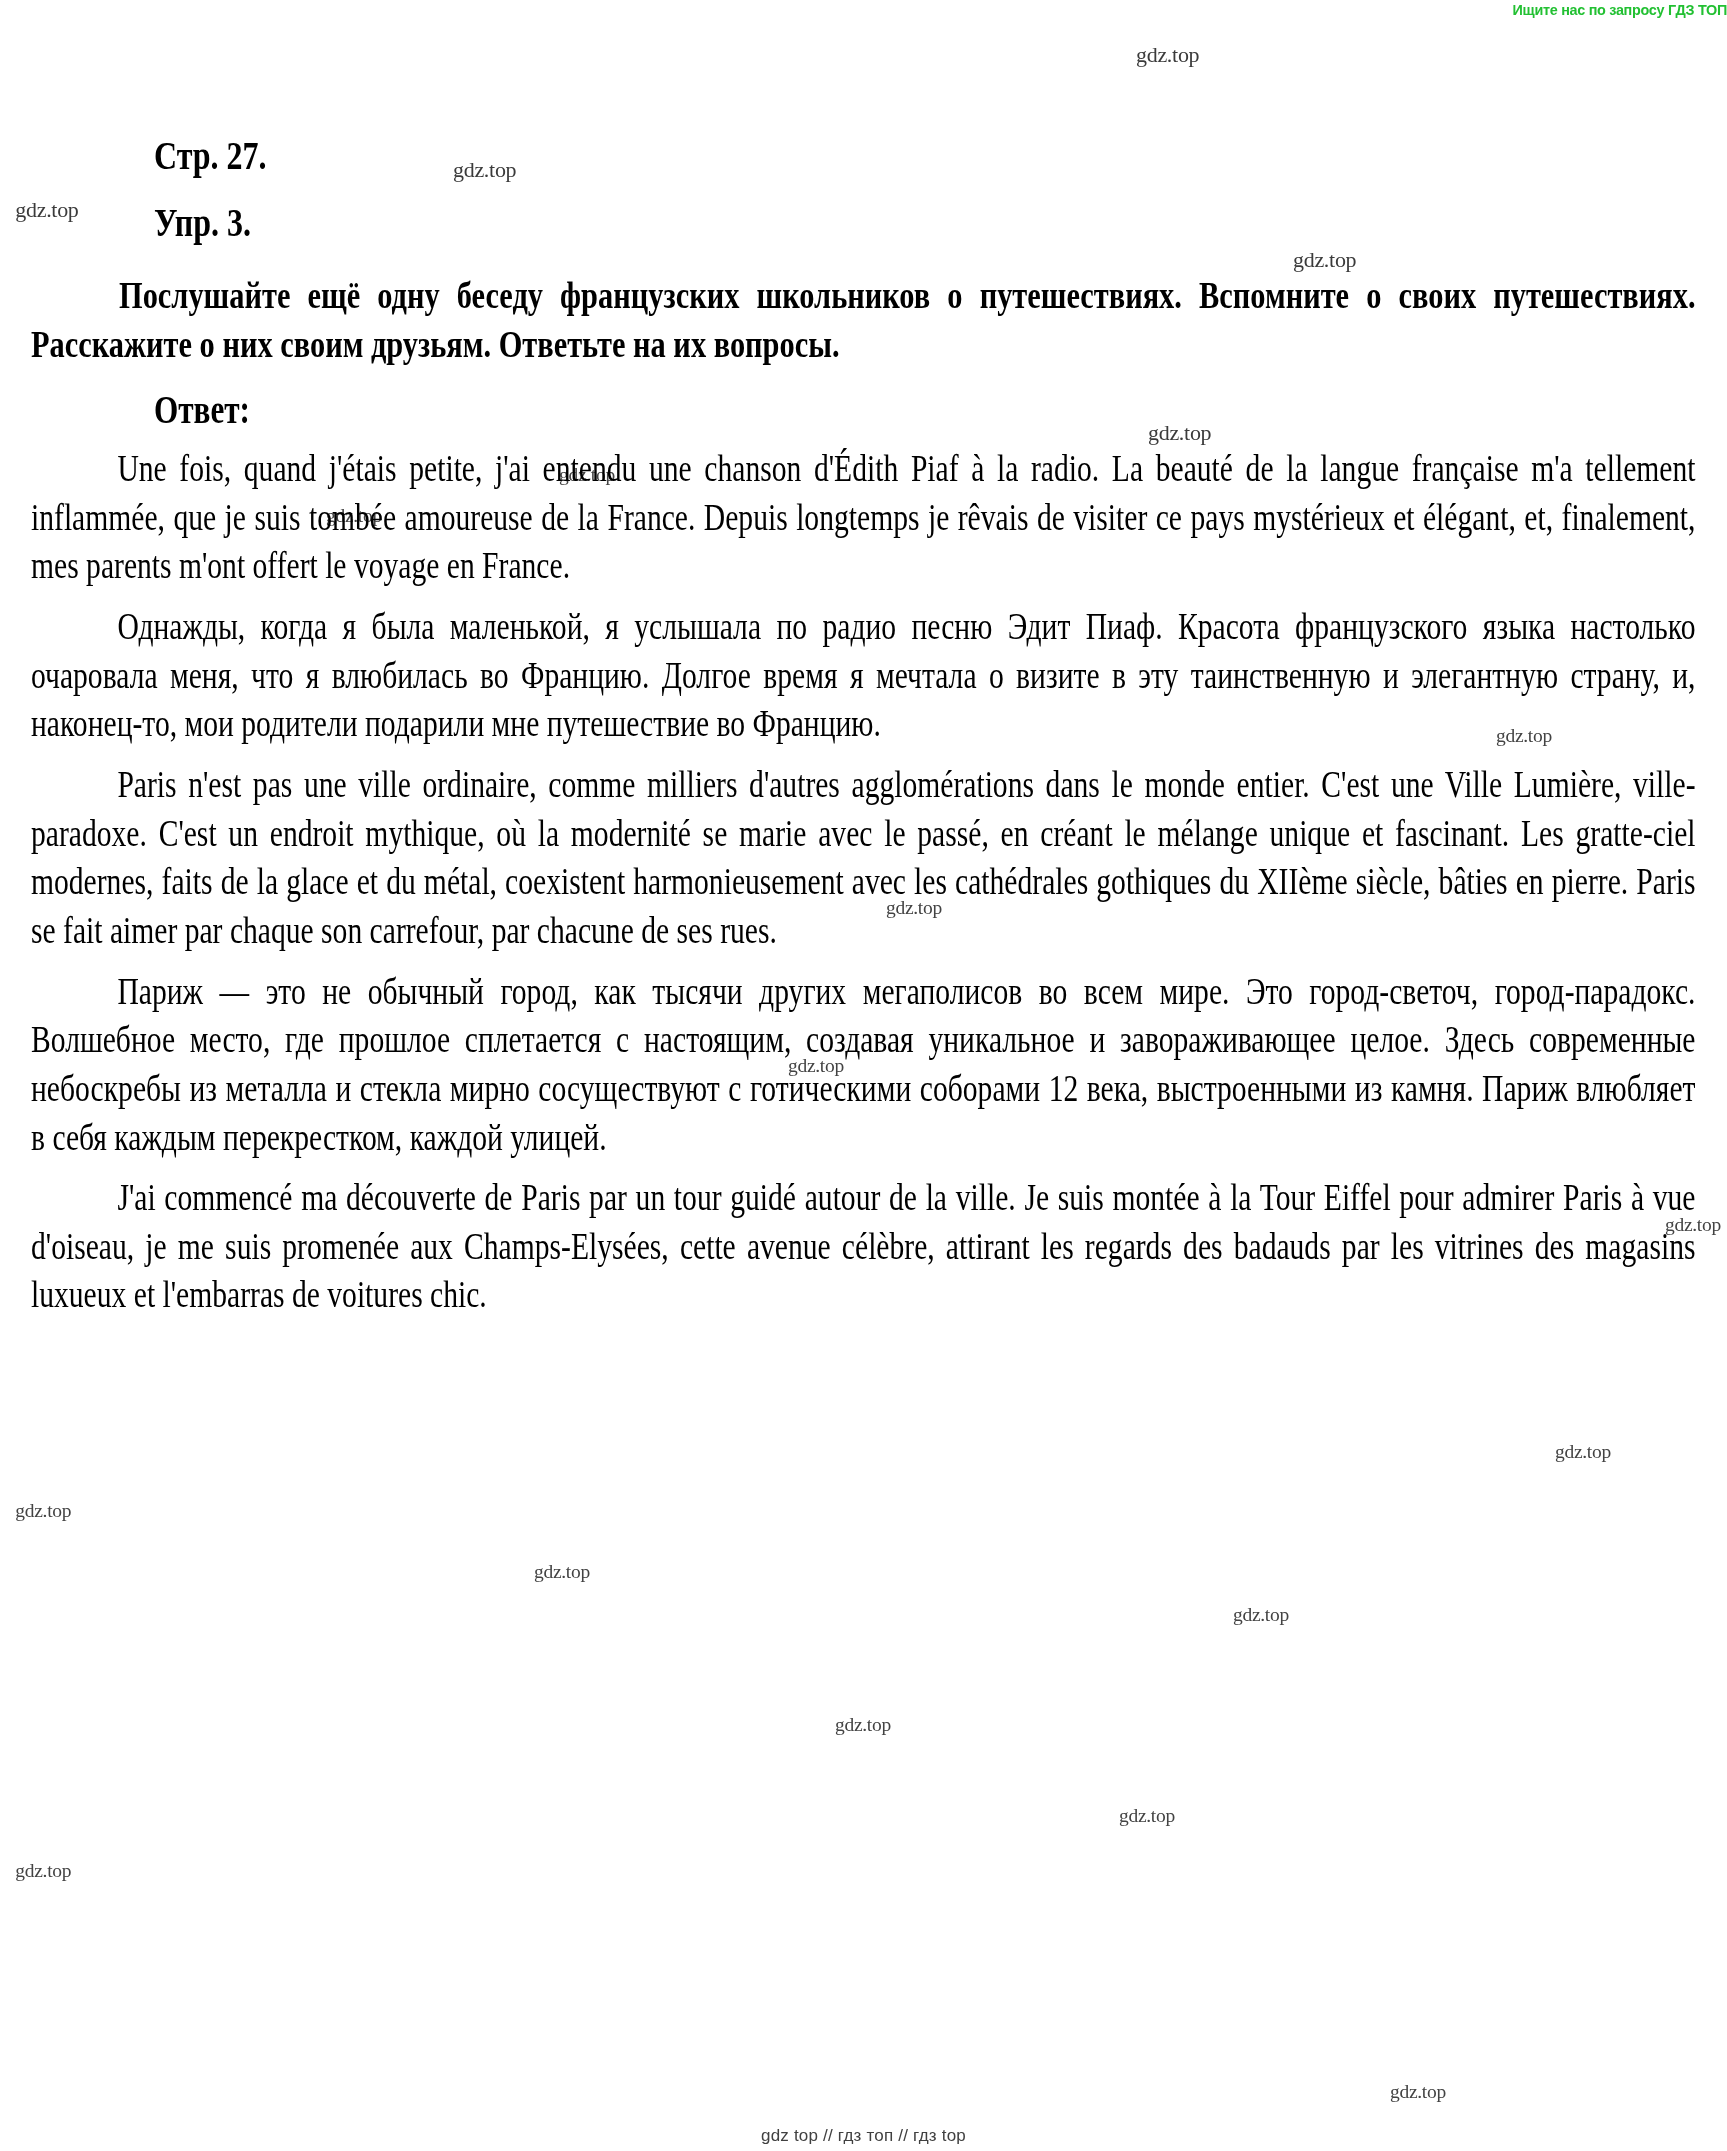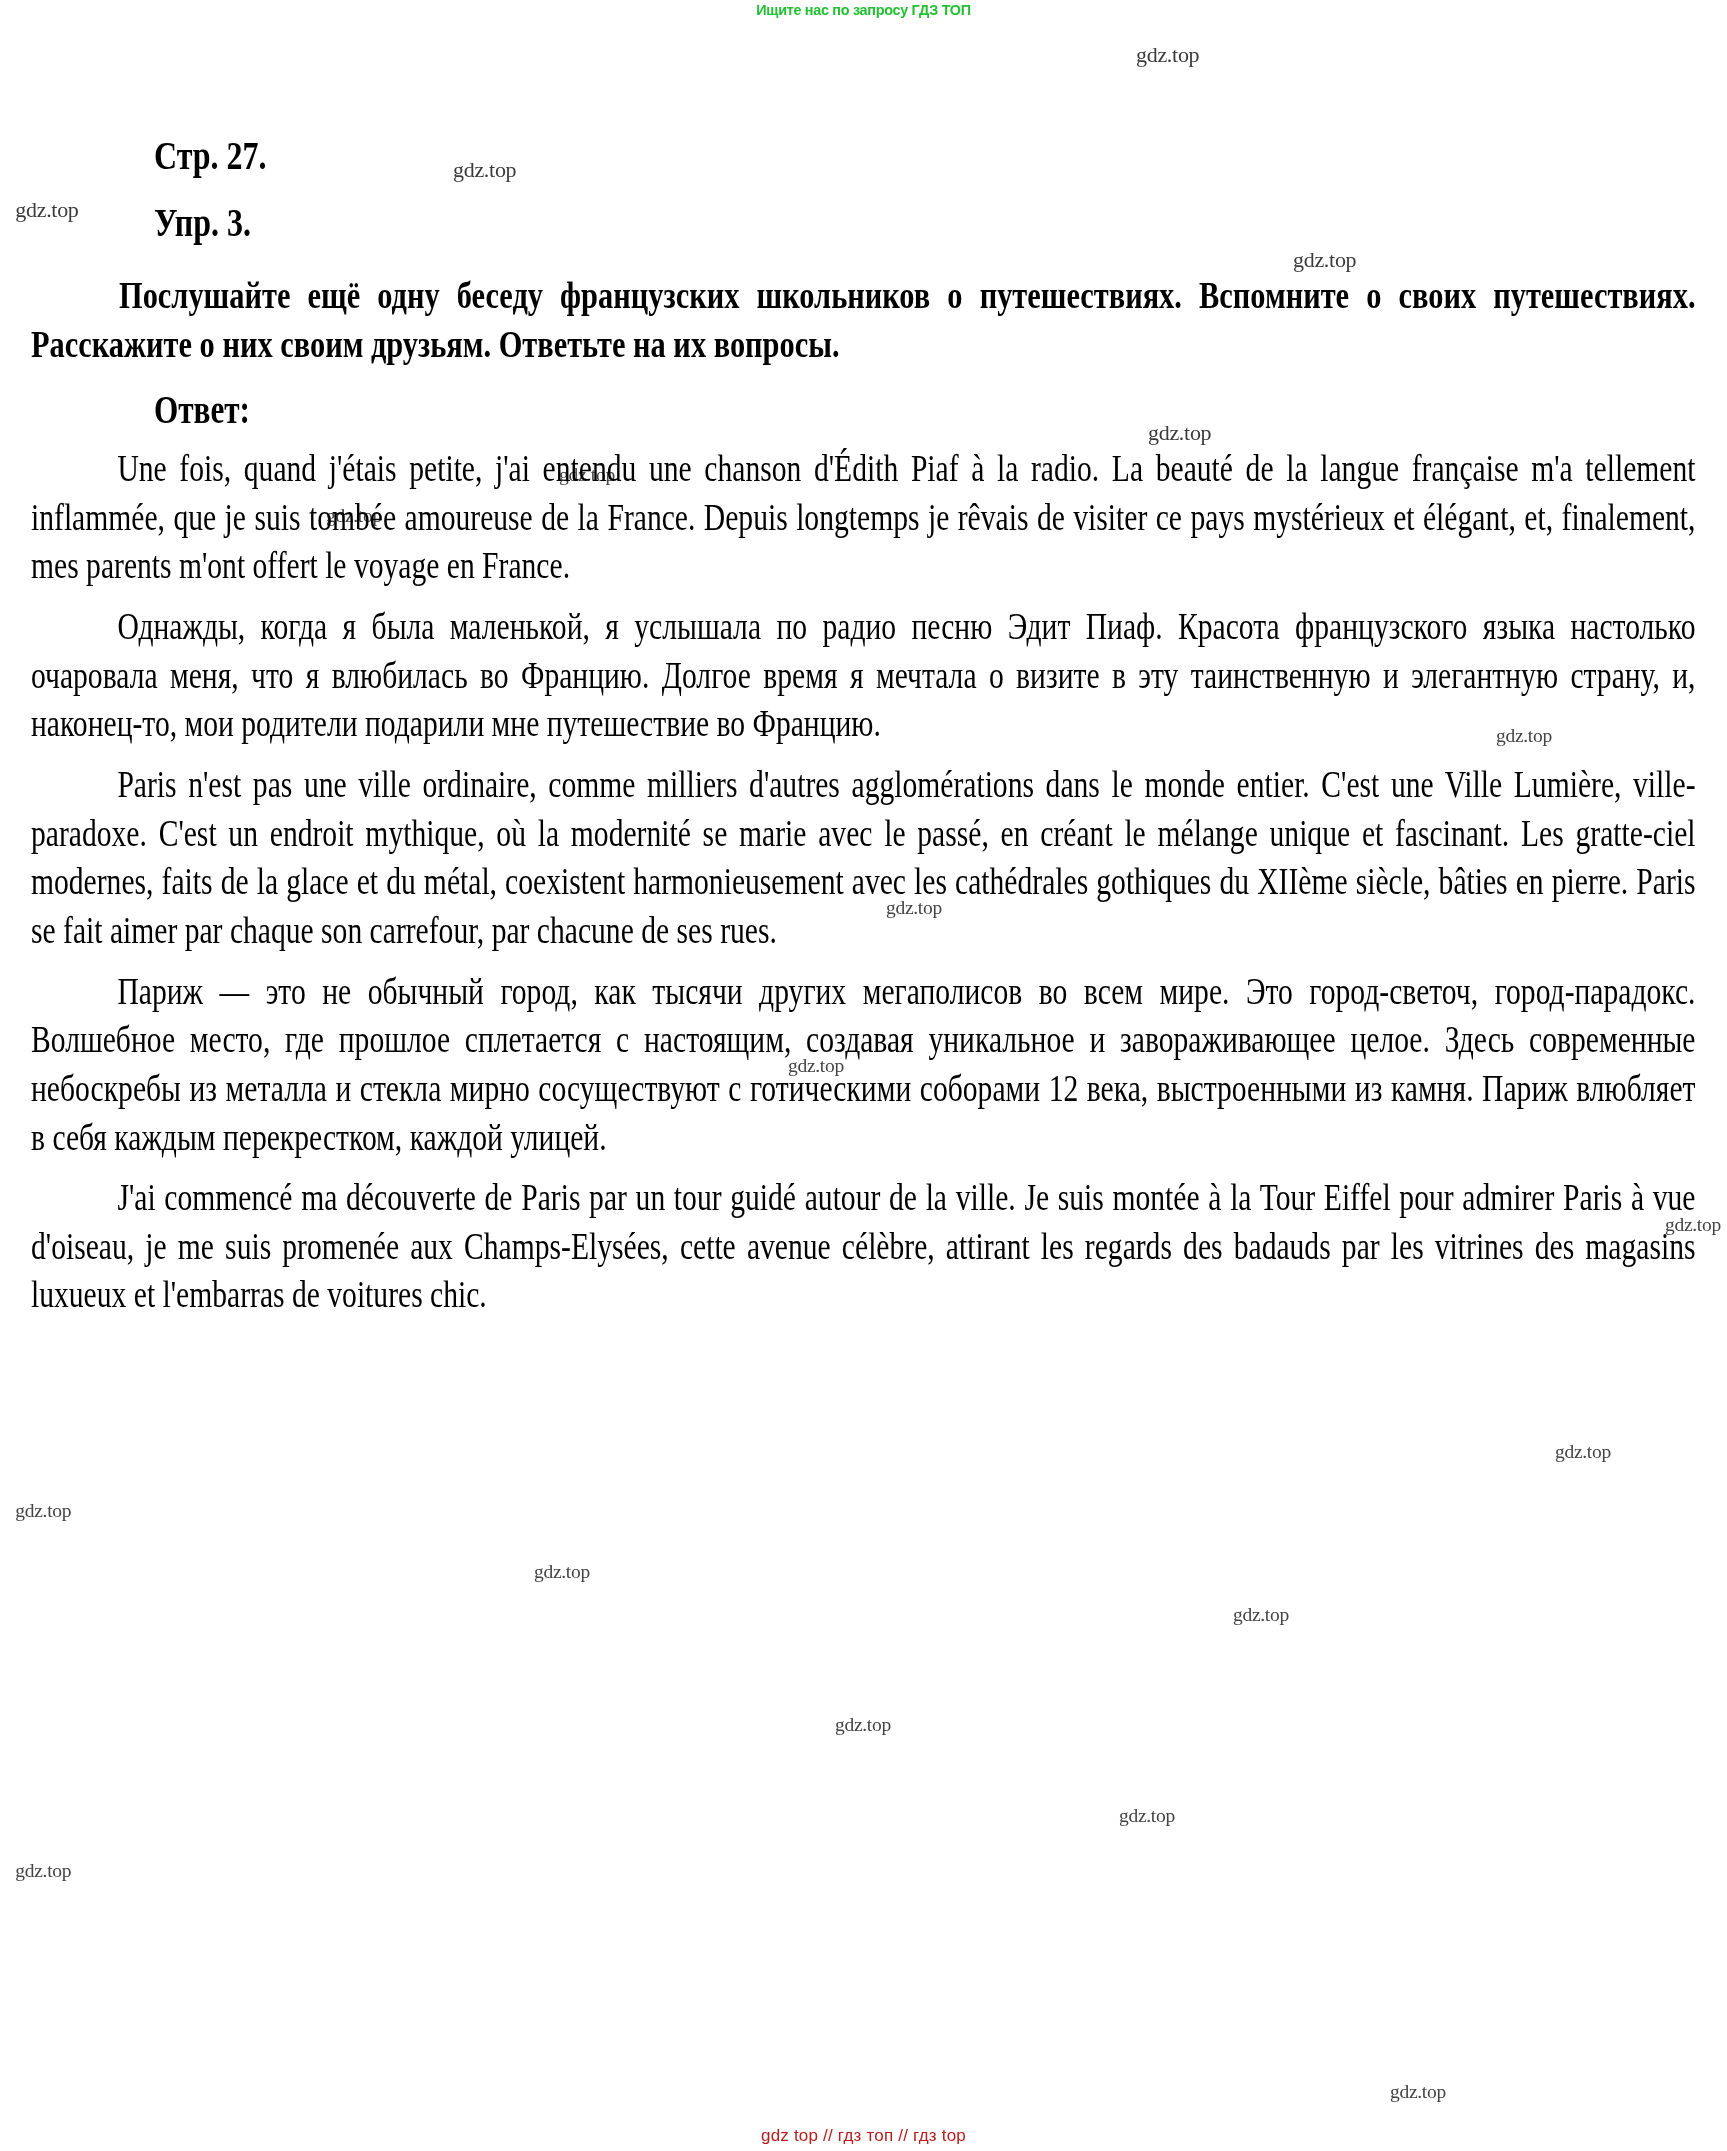--- a/index.html
+++ b/index.html
@@ -21,21 +21,21 @@
     background: #ffffff;
     overflow: hidden;
   }
 
   
   .wm-top {
     position: absolute;
     top: 1.7px;
     left: 0;
     width: 100%;
-    text-align: center;
+    text-align: right;
     font-family: "Liberation Sans", "DejaVu Sans", sans-serif;
     font-size: 14.4px;
     font-weight: 700;
     letter-spacing: -0.3px;
     color: #22c032;
     white-space: nowrap;
   }
   .wm-brand {
     position: absolute;
     font-family: Liberation Serif, serif;
@@ -51,21 +51,21 @@
   }
   .wm-footer {
     position: absolute;
     bottom: 5.1px;
     left: 0;
     width: 100%;
     text-align: center;
     font-family: "Liberation Sans", "DejaVu Sans", sans-serif;
     font-size: 17px;
     font-weight: 400;
-    color: #b91c1c;
+    color: #404040;
     letter-spacing: 0.2px;
     white-space: nowrap;
   }
 
   
   .content {
     position: absolute;
     top: 134px;
     left: 30.5px;
     right: 32px;

